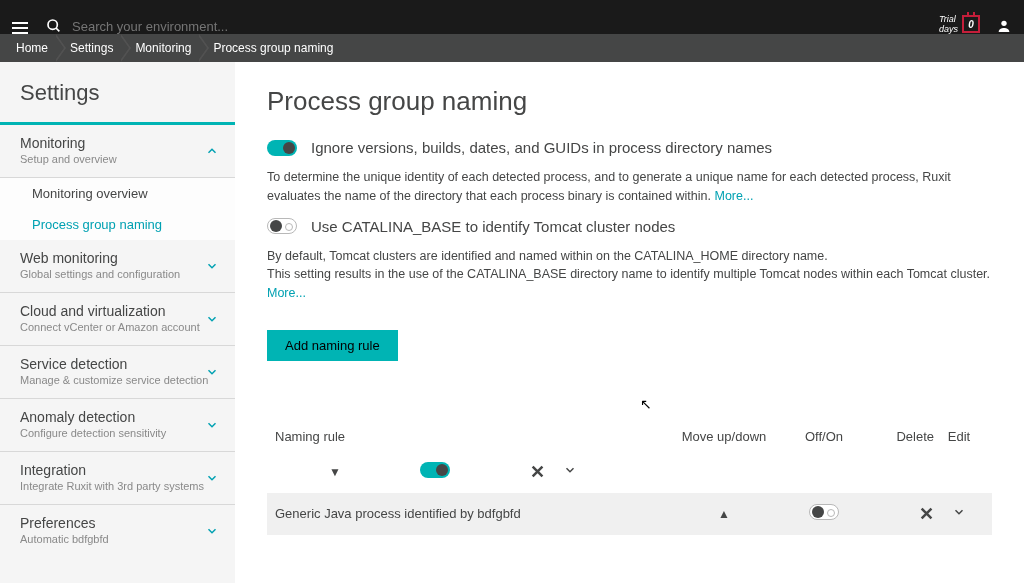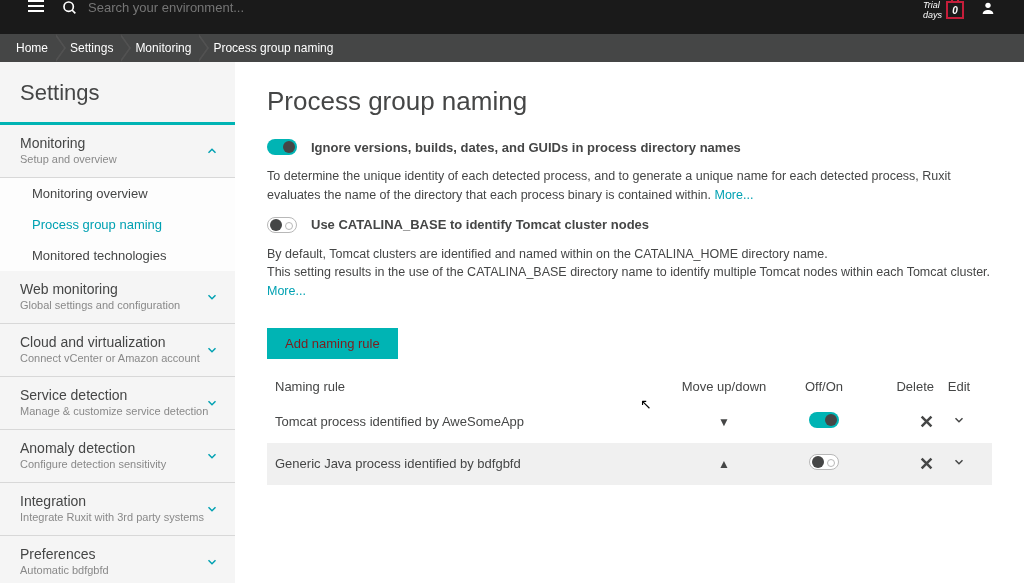--- a/index.html
+++ b/index.html
@@ -1,18 +1,18 @@
 <!DOCTYPE html>
 <html><head>
 <meta charset="utf-8">
 <style>
 * { margin: 0; padding: 0; box-sizing: border-box; font-family: -apple-system, BlinkMacSystemFont, "Segoe UI", Arial, sans-serif; }
 body { background: #f5f5f5; width: 1024px; height: 583px; overflow: hidden; font-size: 13px; color: #454646; }
 
-.topbar { background: #1a1a1a; height: 34px; display: flex; align-items: flex-start; padding: 0 28px; color: #b8b8b8; }
+.topbar { background: #1a1a1a; height: 34px; display: flex; align-items: flex-end; padding: 0 12px; color: #b8b8b8; }
 .hamburger { width: 16px; height: 12px; display: flex; flex-direction: column; justify-content: space-between; cursor: pointer; margin-right: 18px; }
 .hamburger span { height: 2px; background: #fff; }
 .search-icon-svg { margin-right: 10px; }
 .search-input { background: transparent; border: none; outline: none; color: #b8b8b8; font-size: 13px; flex: 1; }
 .trial-badge { display: flex; align-items: center; gap: 4px; margin-right: 16px; font-style: italic; }
 .trial-text { font-size: 9px; line-height: 10px; color: #fff; }
 .trial-box { width: 18px; height: 18px; border: 2px solid #c41e3a; display: flex; align-items: center; justify-content: center; color: #fff; font-size: 10px; font-weight: bold; position: relative; }
 .trial-box::before, .trial-box::after { content: ''; position: absolute; top: -5px; width: 2px; height: 4px; background: #c41e3a; }
 .trial-box::before { left: 3px; } .trial-box::after { right: 3px; }
 .user-icon-svg { color: #fff; }
@@ -38,27 +38,27 @@
 .page-title { font-size: 26px; font-weight: 300; color: #454646; margin-bottom: 22px; }
 .subsection-title { font-size: 24px; font-weight: 300; color: #454646; margin: 22px 0 4px 0; }
 .toggle-row { display: flex; align-items: center; gap: 14px; margin-bottom: 12px; }
 .toggle { width: 30px; height: 16px; border-radius: 8px; position: relative; cursor: pointer; display: inline-block; }
 .toggle.on { background: #00b4b4; }
 .toggle.off { background: #fff; border: 1px solid #b8b8b8; }
 .toggle-knob { width: 12px; height: 12px; border-radius: 50%; position: absolute; top: 2px; }
 .toggle.on .toggle-knob { background: #454646; right: 2px; }
 .toggle.off .toggle-knob { background: #454646; left: 2px; top: 1px; }
 .toggle.off::after { content: ''; position: absolute; right: 3px; top: 4px; width: 6px; height: 6px; border: 1px solid #b8b8b8; border-radius: 50%; }
-.toggle-label { font-size: 13px; color: #454646; font-weight: bold; }
+.toggle-label { font-size: 15px; color: #454646; }
 .desc-text { font-size: 12.5px; color: #454646; line-height: 1.5; margin-bottom: 12px; }
 a.inline-link { color: #00a1b2; text-decoration: none; cursor: pointer; }
 .sub-link { color: #00a1b2; font-size: 12px; text-decoration: none; cursor: pointer; display: inline-block; margin-bottom: 20px; }
-.add-btn { background: #00b4b4; color: #7f1d1d; border: none; padding: 8px 18px; font-size: 13px; cursor: pointer; margin-bottom: 14px; }
+.add-btn { background: #00b4b4; color: #000000; border: none; padding: 8px 18px; font-size: 13px; cursor: pointer; margin-bottom: 14px; }
 .rules-table { width: 100%; }
-.rules-header { display: flex; padding: 6px 8px; font-size: 13px; color: #454646; border-bottom: 1px solid transparent; }
+.rules-header { display: flex; padding: 6px 8px; font-size: 13px; color: #454646; border-bottom: 1px solid transparent; margin-top: 48px; }
 .col-name { flex: 1; }
 .col-move { width: 120px; text-align: center; }
 .col-onoff { width: 80px; text-align: center; }
 .col-delete { width: 70px; text-align: right; }
 .col-edit { width: 50px; text-align: center; }
 .rules-row { display: flex; align-items: center; padding: 10px 8px; font-size: 13px; }
 .rules-row:nth-child(odd) { background: #f0f0f0; }
 .arrow-btn { font-size: 12px; color: #454646; cursor: pointer; display: inline-block; }
 .delete-icon { font-size: 18px; font-weight: bold; cursor: pointer; }
 .edit-chevron { cursor: pointer; }
@@ -107,21 +107,20 @@
     <div class="sidebar-section">
       <div class="sidebar-section-title">Monitoring</div>
       <div class="sidebar-section-sub">Setup and overview</div>
       <svg class="chevron" width="14" height="14" viewBox="0 0 24 24" fill="none" stroke="#00a1b2" stroke-width="2.5">
           <polyline points="6 15 12 9 18 15"></polyline>
         </svg>
     </div>
     <div class="sidebar-items">
       <div class="sidebar-item">Monitoring overview</div>
       <div class="sidebar-item active">Process group naming</div>
-      <div class="sidebar-item">Monitored technologies</div>
     </div>
 
     <div class="sidebar-section">
       <div class="sidebar-section-title">Web monitoring</div>
       <div class="sidebar-section-sub">Global settings and configuration</div>
       <svg class="chevron" width="14" height="14" viewBox="0 0 24 24" fill="none" stroke="#00a1b2" stroke-width="2.5">
           <polyline points="6 9 12 15 18 9"></polyline>
         </svg>
     </div>
     <div class="sidebar-section">
@@ -190,21 +189,20 @@
     <div class="rules-table">
       <div class="rules-header">
         <div class="col-name">Naming rule</div>
         <div class="col-move">Move up/down</div>
         <div class="col-onoff">Off/On</div>
         <div class="col-delete">Delete</div>
         <div class="col-edit">Edit</div>
       </div>
 
       <div class="rules-row" style="background:#fff">
-        <div class="col-name">Tomcat process identified by AweSomeApp</div>
         <div class="col-move"><span class="arrow-btn">▼</span></div>
         <div class="col-onoff"><div class="toggle on"><div class="toggle-knob"></div></div></div>
         <div class="col-delete"><span class="delete-icon">✕</span></div>
         <div class="col-edit"><svg class="edit-chevron" width="14" height="14" viewBox="0 0 24 24" fill="none" stroke="#454646" stroke-width="2.5">
               <polyline points="6 9 12 15 18 9"></polyline>
             </svg></div>
       </div>
 
       <div class="rules-row">
         <div class="col-name">Generic Java process identified by bdfgbfd</div>

